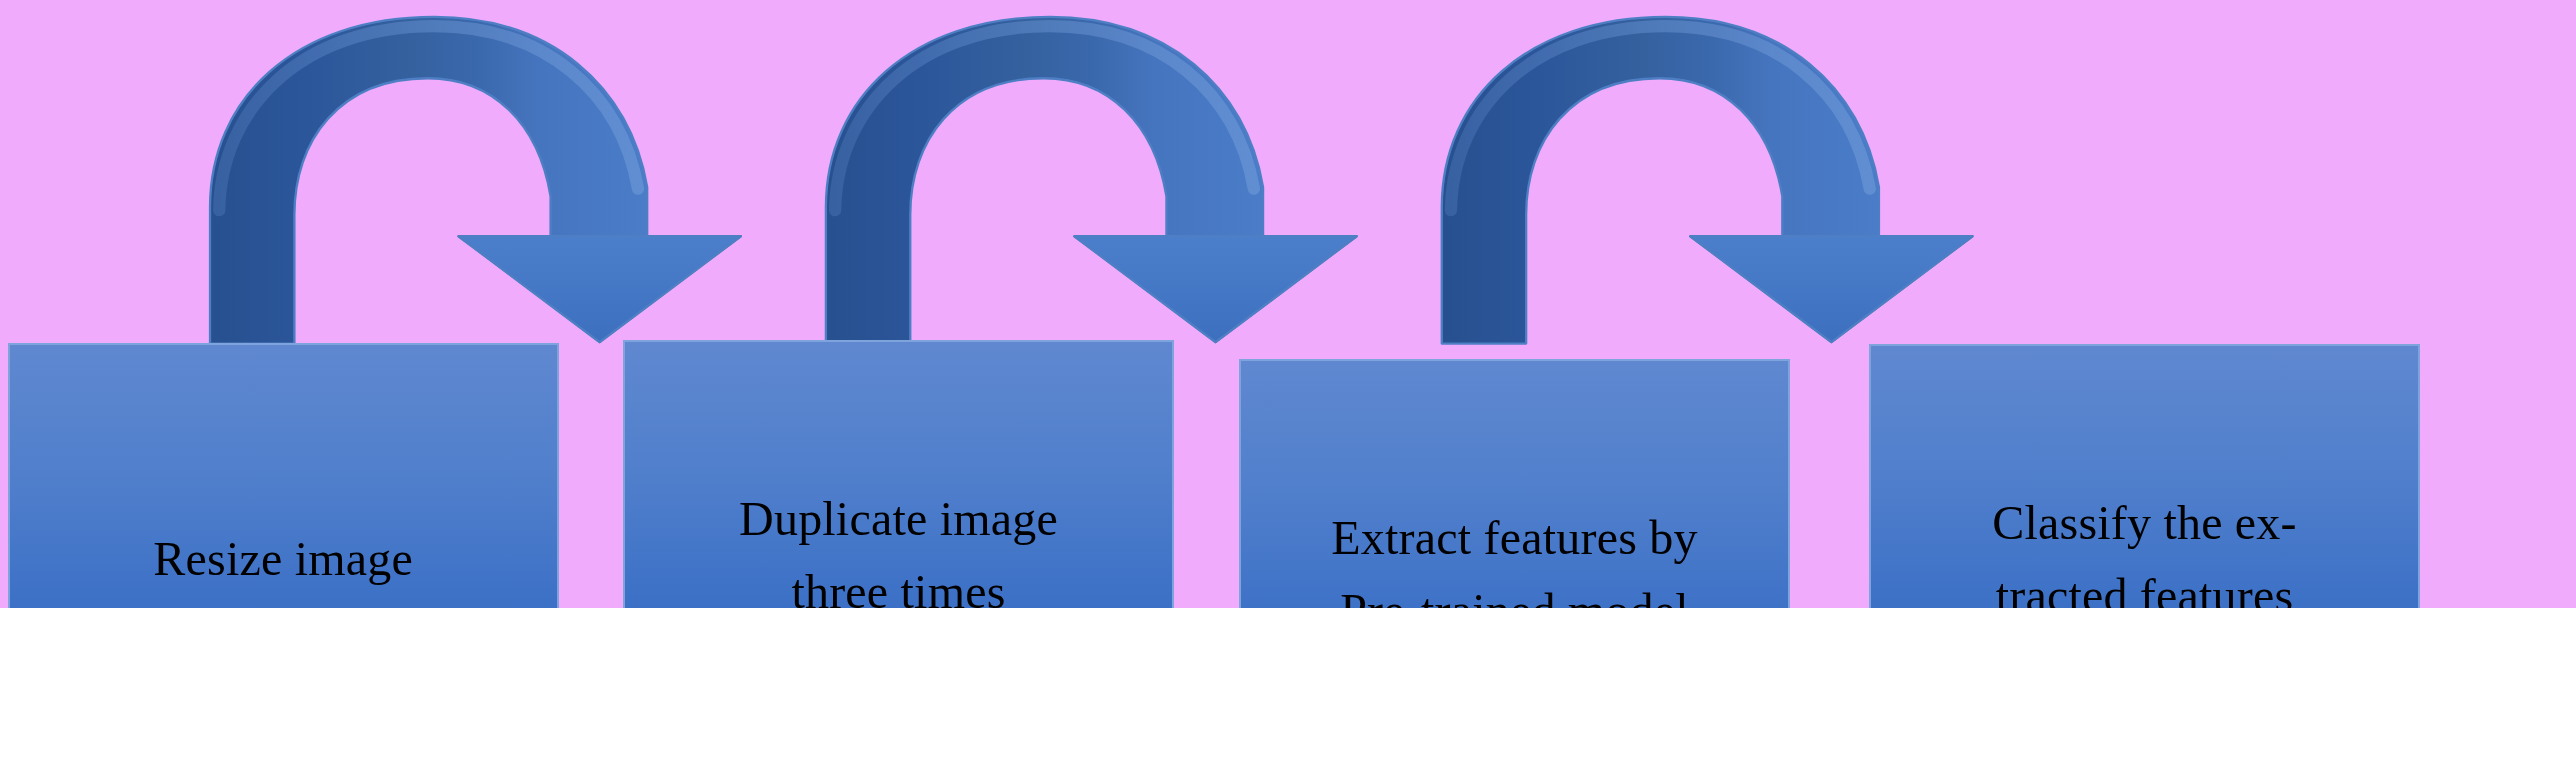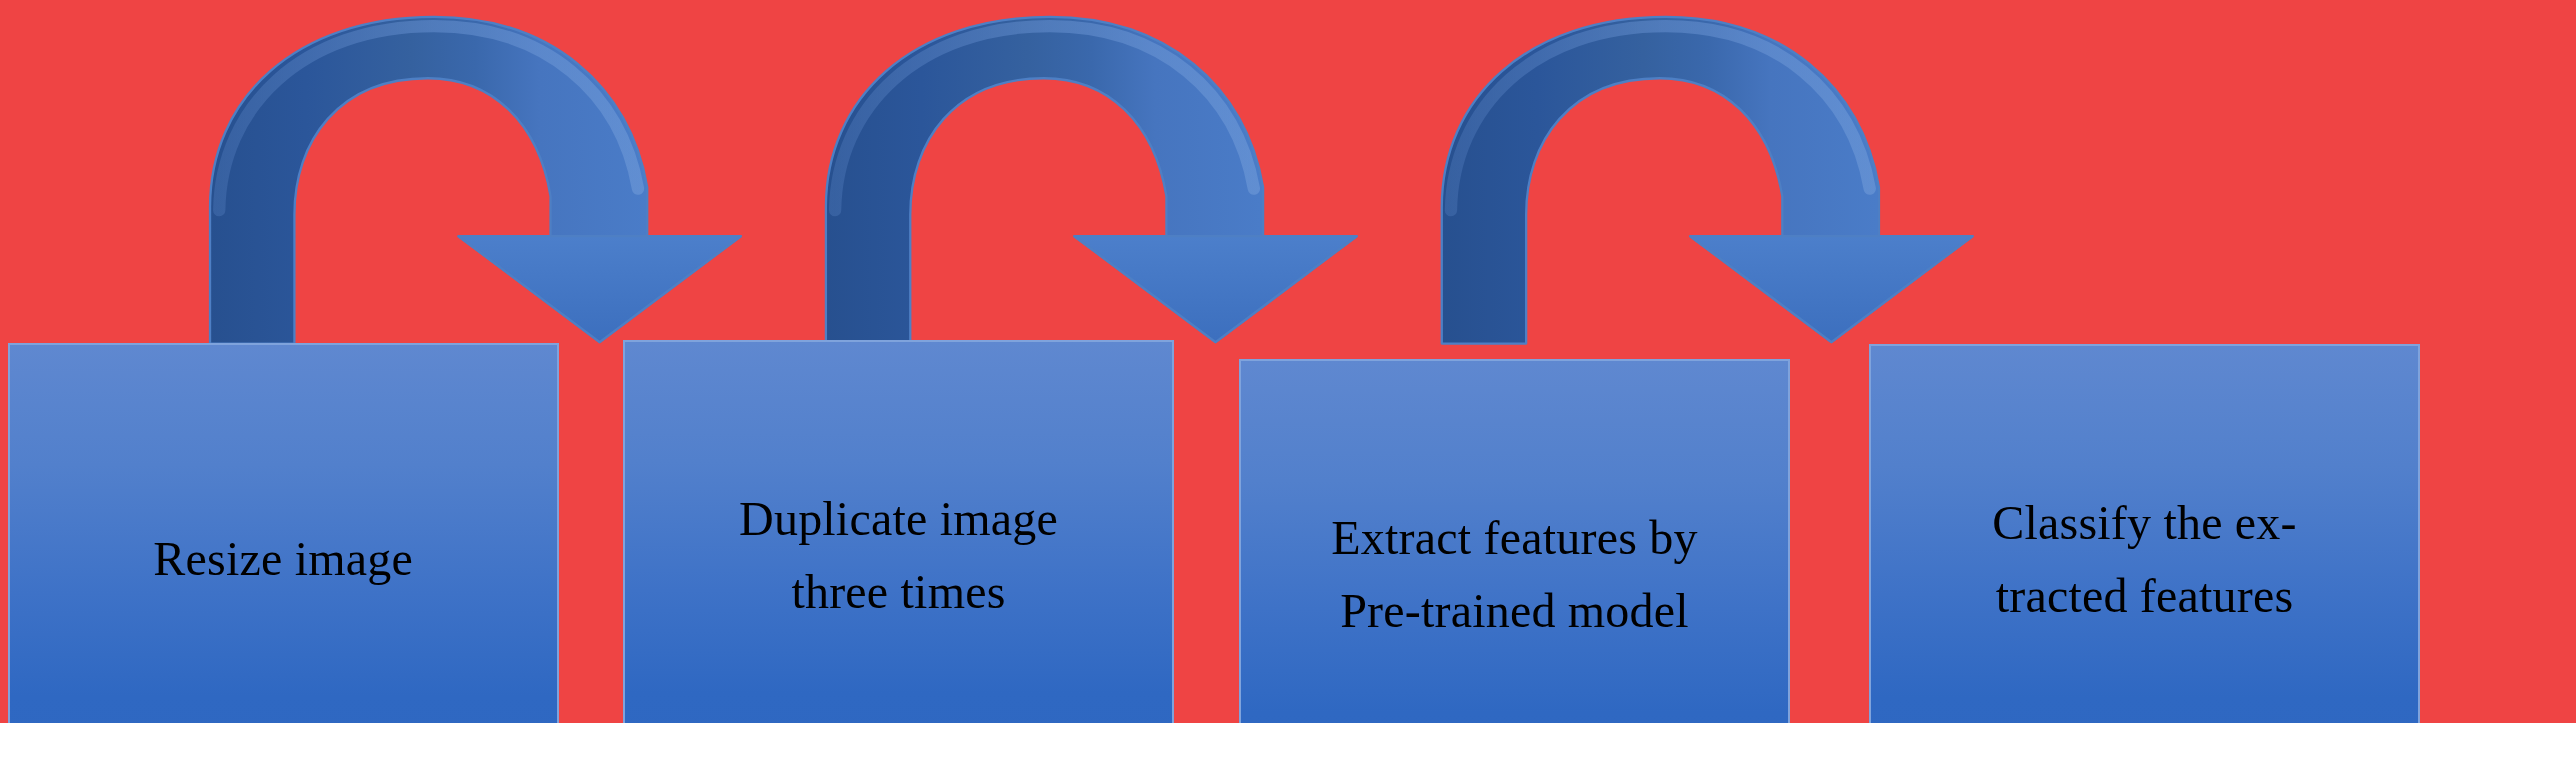--- a/index.html
+++ b/index.html
@@ -3,22 +3,22 @@
 <meta charset="utf-8">
 <style>
   html, body {
     margin: 0;
     padding: 0;
     background: #ffffff;
   }
   #canvas {
     position: relative;
     width: 2576px;
-    height: 723px;
-    background: #ef4444;
+    height: 608px;
+    background: #f0abfc;
     overflow: hidden;
     font-family: "Liberation Serif", "DejaVu Serif", serif;
   }
 
   
   .box {
     position: absolute;
     box-sizing: border-box;
     border: 2.3px solid #7FA3DC;
     background: linear-gradient(to bottom,

